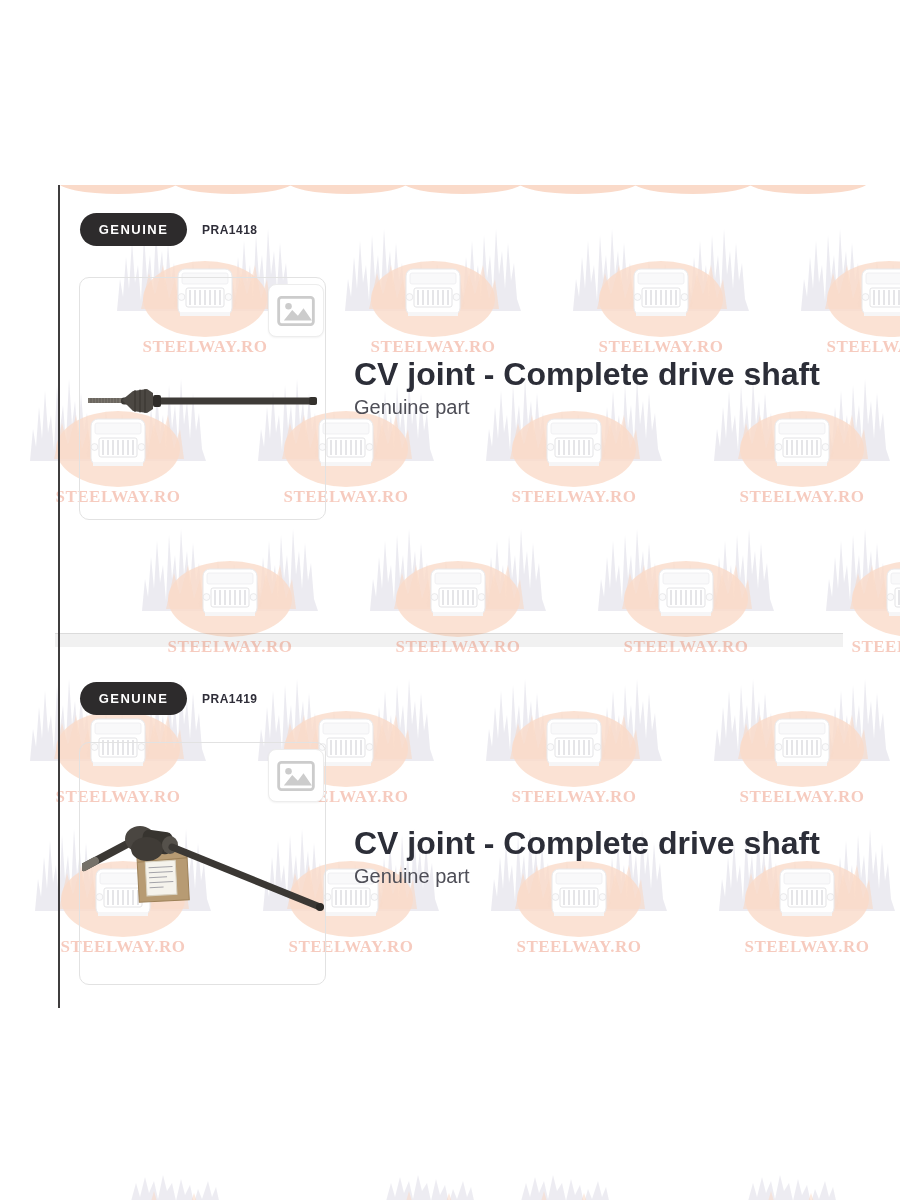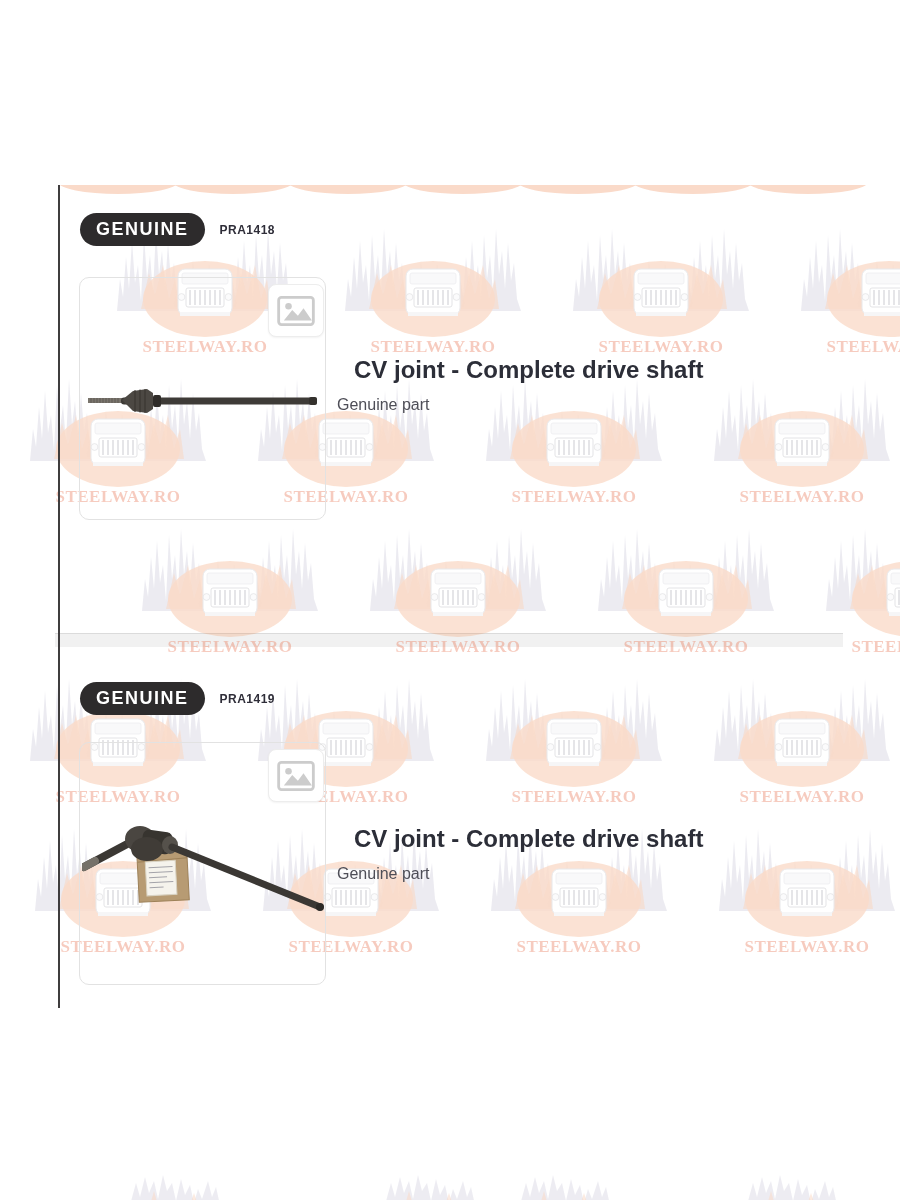--- a/index.html
+++ b/index.html
@@ -44,40 +44,40 @@
              background:var(--divider-bg,#f0f0f0);
              border-top:1px solid var(--divider-line,#d8d8d8);
              opacity:.9; z-index:1; }
 
   
   .badge-row { position:absolute; left:80px; display:flex; align-items:center;
                gap:15px; z-index:3; }
   .badge { height:33px; min-width:107px; padding:0 16px; border-radius:17px;
            background:var(--badge-bg,#2d2b2c); color:var(--badge-text,#fff);
            display:flex; align-items:center; justify-content:center;
-           font-size:18px; font-weight:bold; letter-spacing:1.5px; }
+           font-size:13px; font-weight:bold; letter-spacing:1.5px; }
   .part-number { font-size:12px; font-weight:bold; letter-spacing:.5px;
                  color:var(--part-number,#2f2e39); }
 
   .card { position:absolute; left:79px; width:247px; height:243px;
           border:1px solid var(--card-border,#e2e2e2); border-radius:10px;
           background:transparent; z-index:3; cursor:pointer; }
   .img-icon { position:absolute; left:188px; top:6px; width:56px; height:53px;
               background:#fff; border:1px solid var(--icon-border,#ededed);
               border-radius:8px; box-shadow:0 1px 2px rgba(0,0,0,.05);
               display:flex; align-items:center; justify-content:center; }
   .img-icon svg { width:38px; height:30px; }
   .icon-glyph { fill:var(--icon-glyph,#cccccc); }
   .icon-glyph-stroke { fill:none; stroke:var(--icon-glyph,#cccccc); stroke-width:3; }
 
   .photo { position:absolute; }
 
-  .title { position:absolute; left:354px; font-size:24px; font-weight:bold;
+  .title { position:absolute; left:354px; font-size:32px; font-weight:bold;
            color:var(--title,#2c2e38); z-index:3; cursor:pointer; white-space:nowrap; }
-  .subtitle { position:absolute; left:337px; font-size:16px;
+  .subtitle { position:absolute; left:354px; font-size:20px;
               color:var(--subtitle,#4e4e57); z-index:3; white-space:nowrap; }
 </style>
 </head>
 <body>
 
 <div id="canvas">
 
   <div id="top-arcs">
       <div class="wm-arc" style="left: 58px;"></div>
       <div class="wm-arc" style="left: 173px;"></div>

